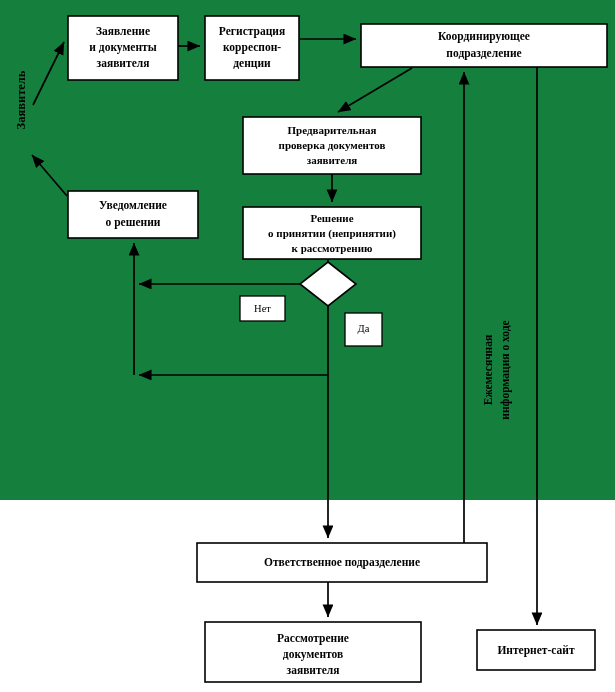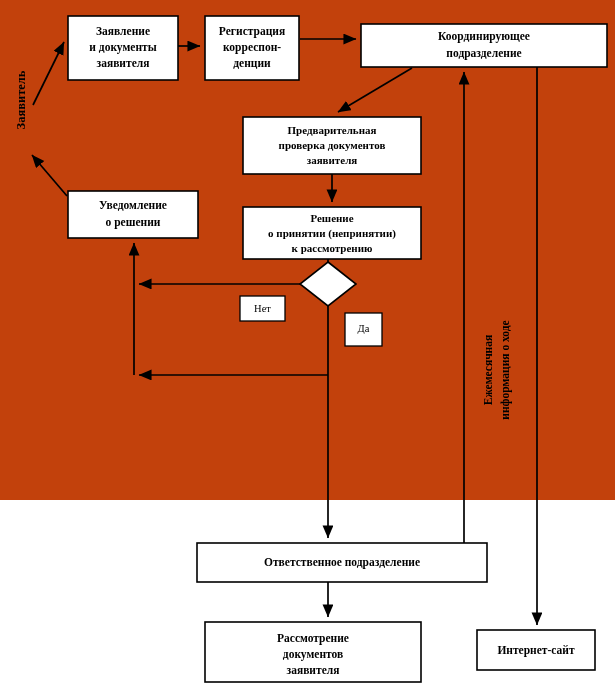--- a/index.html
+++ b/index.html
@@ -10,21 +10,21 @@
   body {
     width: 615px;
     height: 692px;
     font-family: "Liberation Serif", "DejaVu Serif", serif;
     overflow: hidden;
   }
   #diagram-root {
     position: relative;
     width: 615px;
     height: 500px;
-    background: #c2410c;
+    background: #15803d;
   }
   svg.flow {
     position: absolute;
     left: 0;
     top: 0;
     width: 615px;
     height: 692px;
   }
   .node-text {
     font-family: "Liberation Serif", "DejaVu Serif", serif;

